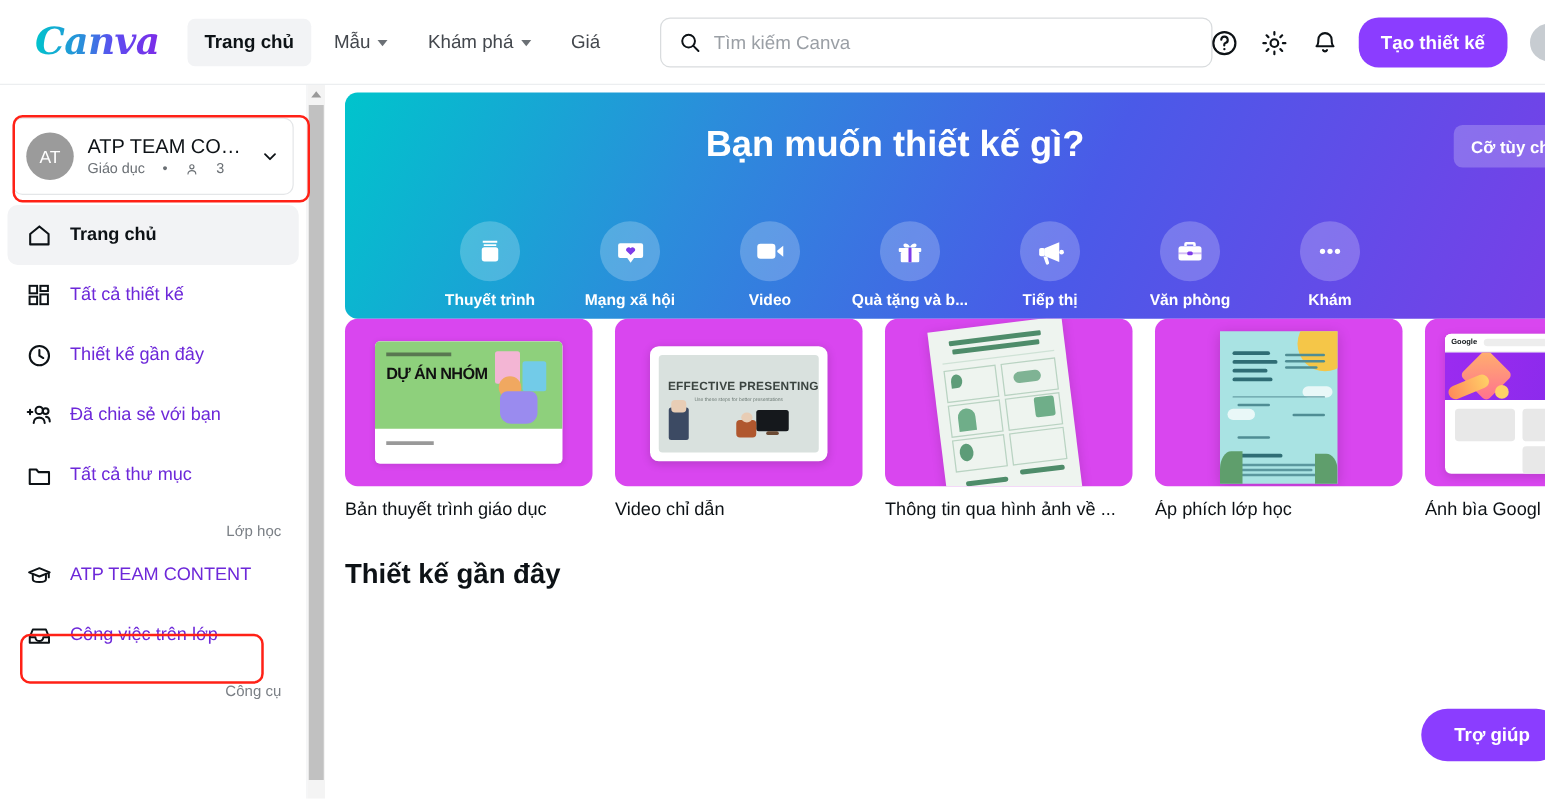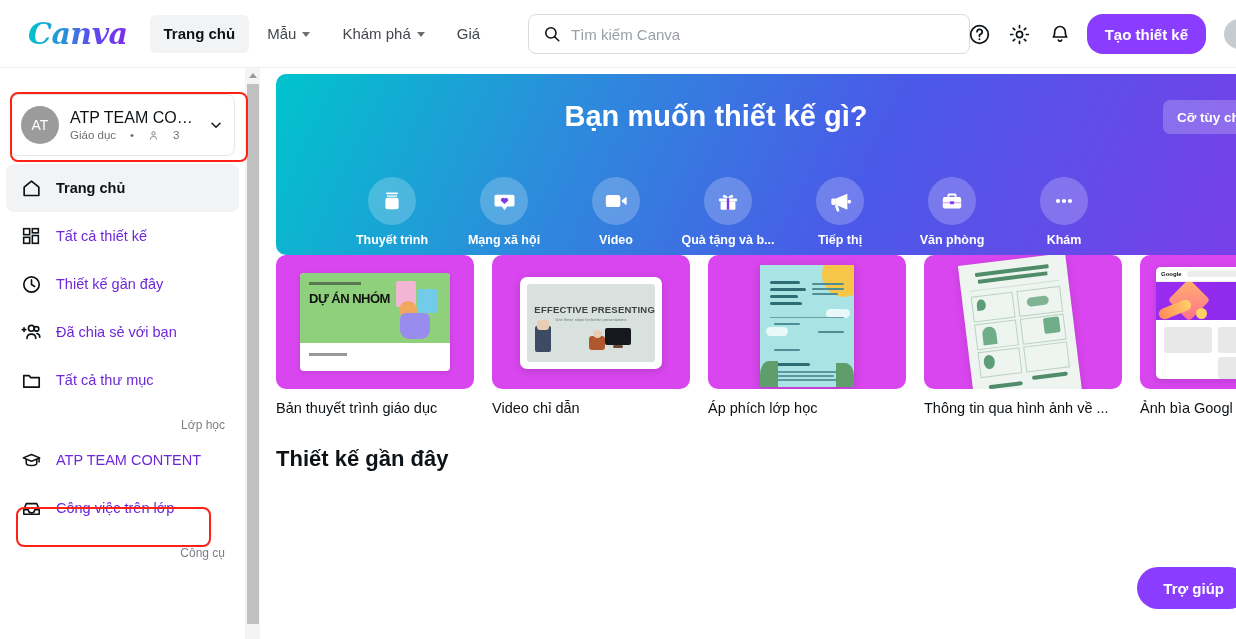--- a/index.html
+++ b/index.html
@@ -590,20 +590,44 @@
               <div class="ch" style="left:8px;top:42px;width:16px;height:26px;background:#3c4a63;"></div>
               <div class="ch" style="left:10px;top:36px;width:12px;height:10px;background:#e8cdb5;border-radius:3px;"></div>
               <div class="ch" style="left:78px;top:44px;width:26px;height:17px;background:#15181c;border-radius:2px;"></div>
               <div class="ch" style="left:86px;top:61px;width:10px;height:3px;background:#6b4a33;"></div>
               <div class="ch" style="left:62px;top:52px;width:16px;height:14px;background:#b0572e;border-radius:3px;"></div>
               <div class="ch" style="left:66px;top:46px;width:9px;height:8px;background:#e8cdb5;border-radius:50%;"></div>
             </div>
           </div>
         </div>
         <div class="card-label">Video chỉ dẫn</div>
+      </div>
+
+      <div class="card">
+        <div class="card-thumb">
+          <div class="t3-paper">
+            <div class="t3-hd"></div>
+              <div class="t3-hd2"></div>
+            <div class="t3-box" style="left:9px;top:26px;width:90px;height:1px;border:0;background:#cfe2d6;"></div>
+            <div class="t3-box" style="left:9px;top:32px;width:42px;height:26px;"></div>
+            <div class="t3-box" style="left:55px;top:32px;width:44px;height:26px;"></div>
+            <div class="t3-box" style="left:9px;top:60px;width:42px;height:26px;"></div>
+            <div class="t3-box" style="left:55px;top:60px;width:44px;height:26px;"></div>
+            <div class="t3-box" style="left:9px;top:88px;width:42px;height:26px;"></div>
+            <div class="t3-box" style="left:55px;top:88px;width:44px;height:26px;"></div>
+            <div class="ch" style="left:14px;top:36px;width:9px;height:11px;background:#5d9c78;border-radius:50% 50% 50% 0;"></div>
+            <div class="ch" style="left:64px;top:40px;width:22px;height:9px;background:#7fb394;border-radius:5px;"></div>
+            <div class="ch" style="left:78px;top:62px;width:16px;height:16px;background:#6fae89;"></div>
+            <div class="ch" style="left:14px;top:92px;width:11px;height:14px;background:#5d9c78;border-radius:50%;"></div>
+            <div class="ch" style="left:16px;top:64px;width:14px;height:18px;background:#6fae89;border-radius:7px 7px 0 0;"></div>
+            <div class="ch" style="left:60px;top:118px;width:36px;height:4px;background:#4e8c6a;"></div>
+            <div class="ch" style="left:16px;top:122px;width:34px;height:4px;background:#4e8c6a;"></div>
+          </div>
+        </div>
+        <div class="card-label">Thông tin qua hình ảnh về ...</div>
       </div>
 
       <div class="card">
         <div class="card-thumb">
           <div class="t4-poster">
             <div class="t4-sun"></div>
             <div class="ch" style="left:6px;top:62px;width:22px;height:9px;background:#fff;border-radius:6px;opacity:.75;"></div>
             <div class="ch" style="left:66px;top:44px;width:24px;height:9px;background:#fff;border-radius:6px;opacity:.75;"></div>
             <div class="ch" style="left:10px;top:16px;width:30px;height:3px;background:#2f6d75;"></div>
             <div class="ch" style="left:10px;top:23px;width:36px;height:3px;background:#2f6d75;"></div>
@@ -622,44 +646,20 @@
             <div class="ch" style="left:10px;top:114px;width:68px;height:1.5px;background:#5a979e;"></div>
             <div class="ch" style="left:0px;top:96px;width:18px;height:28px;background:#5f9e6c;border-radius:50% 0 0 0;"></div>
             <div class="ch" style="left:76px;top:98px;width:18px;height:26px;background:#5f9e6c;border-radius:0 50% 0 0;"></div>
           </div>
         </div>
         <div class="card-label">Áp phích lớp học</div>
       </div>
 
       <div class="card">
         <div class="card-thumb">
-          <div class="t3-paper">
-            <div class="t3-hd"></div>
-              <div class="t3-hd2"></div>
-            <div class="t3-box" style="left:9px;top:26px;width:90px;height:1px;border:0;background:#cfe2d6;"></div>
-            <div class="t3-box" style="left:9px;top:32px;width:42px;height:26px;"></div>
-            <div class="t3-box" style="left:55px;top:32px;width:44px;height:26px;"></div>
-            <div class="t3-box" style="left:9px;top:60px;width:42px;height:26px;"></div>
-            <div class="t3-box" style="left:55px;top:60px;width:44px;height:26px;"></div>
-            <div class="t3-box" style="left:9px;top:88px;width:42px;height:26px;"></div>
-            <div class="t3-box" style="left:55px;top:88px;width:44px;height:26px;"></div>
-            <div class="ch" style="left:14px;top:36px;width:9px;height:11px;background:#5d9c78;border-radius:50% 50% 50% 0;"></div>
-            <div class="ch" style="left:64px;top:40px;width:22px;height:9px;background:#7fb394;border-radius:5px;"></div>
-            <div class="ch" style="left:78px;top:62px;width:16px;height:16px;background:#6fae89;"></div>
-            <div class="ch" style="left:14px;top:92px;width:11px;height:14px;background:#5d9c78;border-radius:50%;"></div>
-            <div class="ch" style="left:16px;top:64px;width:14px;height:18px;background:#6fae89;border-radius:7px 7px 0 0;"></div>
-            <div class="ch" style="left:60px;top:118px;width:36px;height:4px;background:#4e8c6a;"></div>
-            <div class="ch" style="left:16px;top:122px;width:34px;height:4px;background:#4e8c6a;"></div>
-          </div>
-        </div>
-        <div class="card-label">Thông tin qua hình ảnh về ...</div>
-      </div>
-
-      <div class="card">
-        <div class="card-thumb">
           <div class="t5-browser">
             <div class="t5-bar">
               <span class="t5-g">Google</span>
               <span class="t5-pill"></span>
             </div>
             <div class="t5-hero">
               <div class="t5-dia"></div>
                 <div class="t5-bar2"></div>
                 <div class="t5-dot"></div>
 

